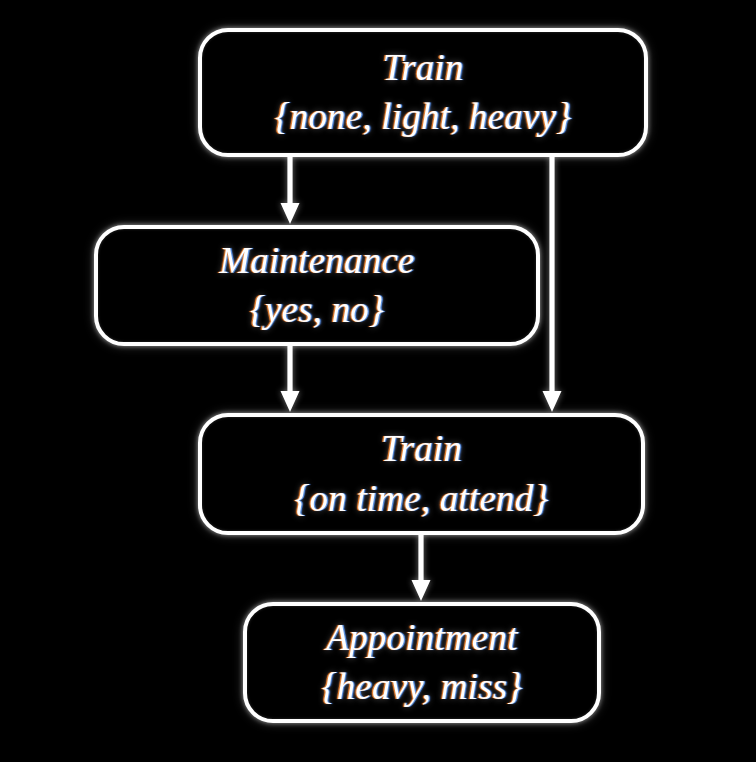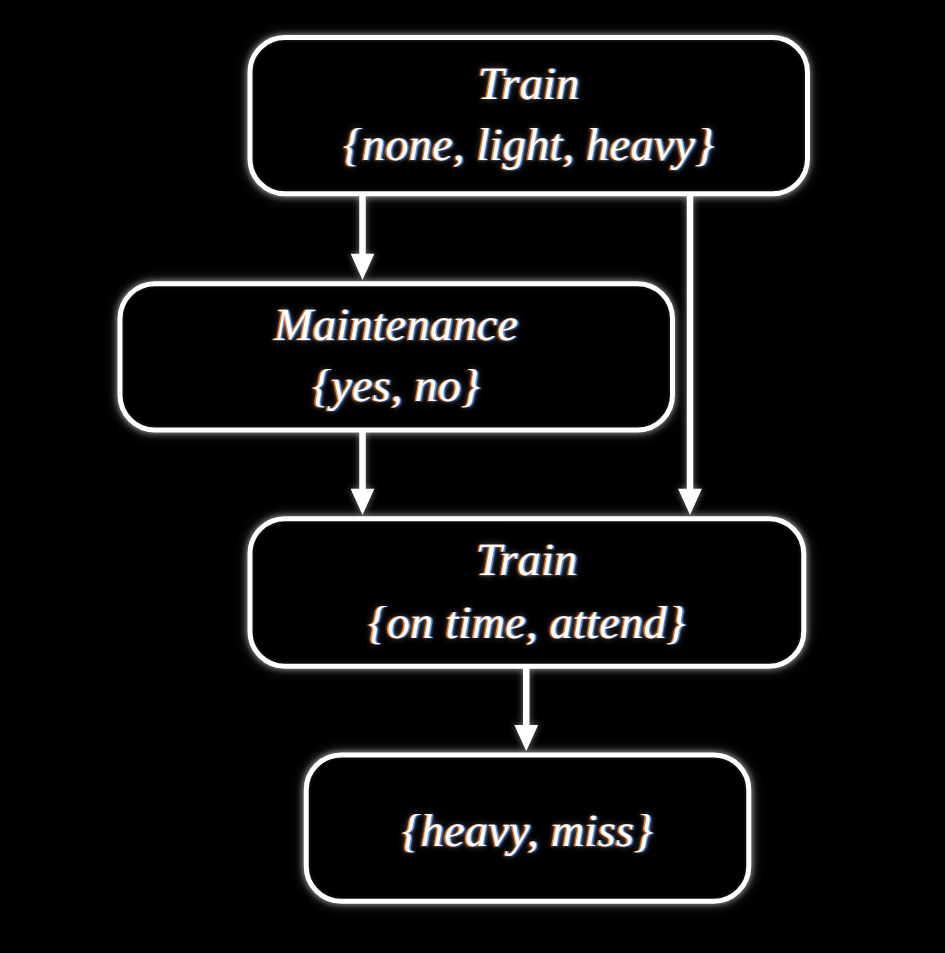--- a/index.html
+++ b/index.html
@@ -115,16 +115,17 @@
     <div class="node-line node-title">Maintenance</div>
     <div class="node-line node-states">{yes, no}</div>
   </div>
 
   <div class="node" id="node-train">
     <div class="node-line node-title">Train</div>
     <div class="node-line node-states">{on time, attend}</div>
   </div>
 
   <div class="node" id="node-appointment">
+    <div class="node-line node-title">Appointment</div>
     <div class="node-line node-states">{heavy, miss}</div>
   </div>
 
 </div>
 
 </body></html>

